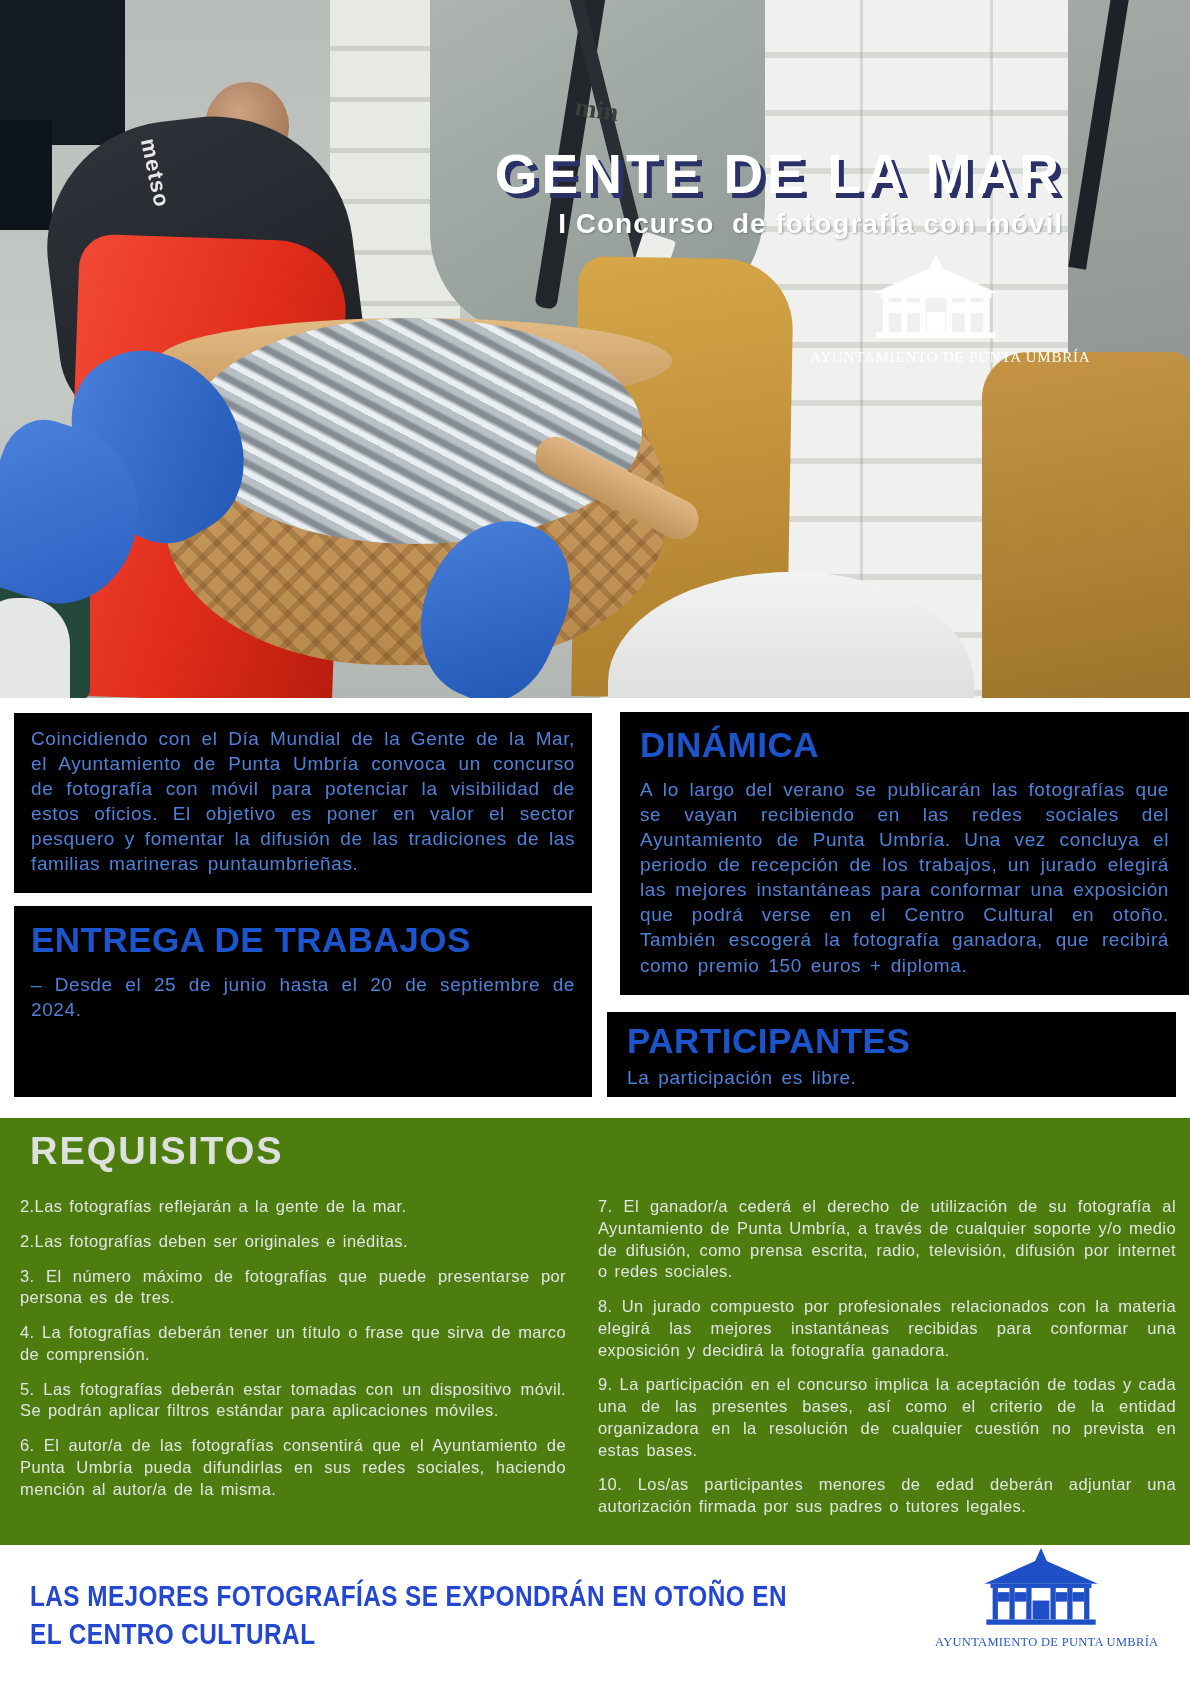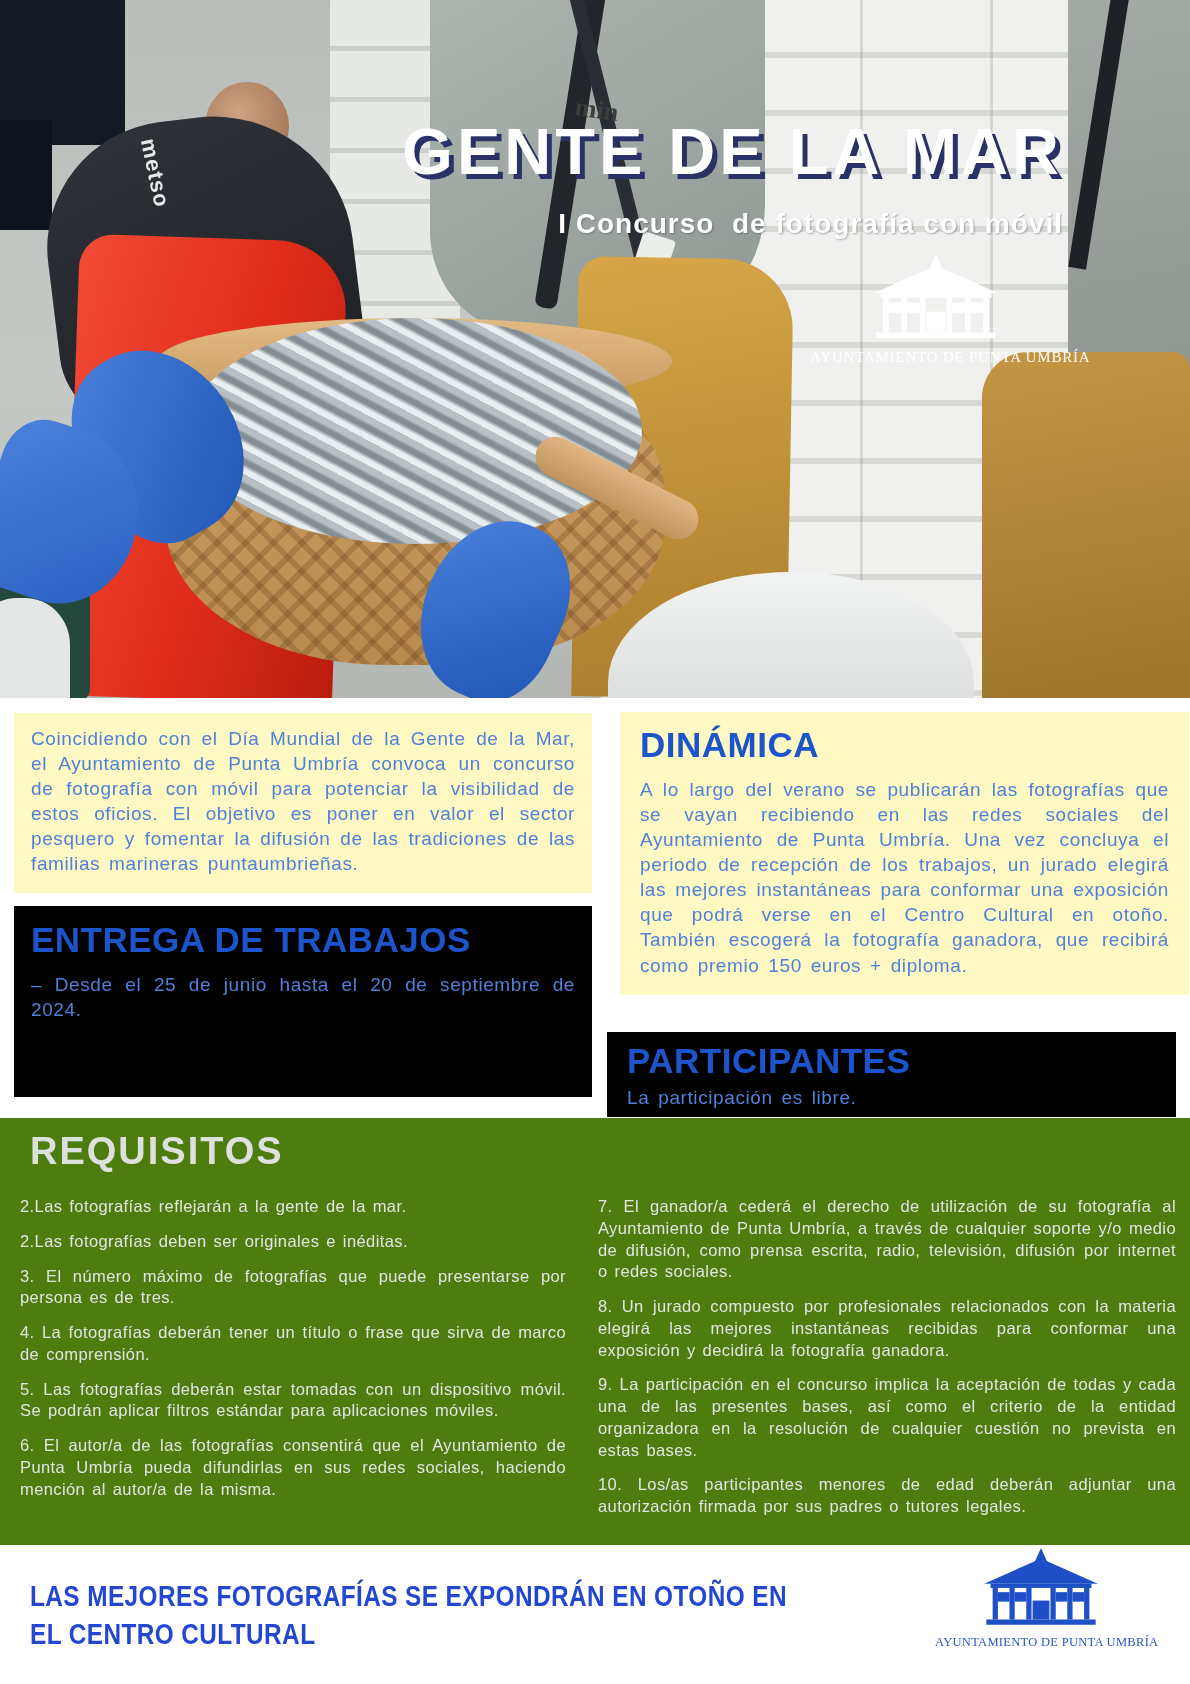--- a/index.html
+++ b/index.html
@@ -57,39 +57,39 @@
         #aab1b6;}
   .ph-handle{left:528px;top:468px;width:178px;height:40px;border-radius:20px;
       background:linear-gradient(180deg,#e0b684,#c0945c);transform:rotate(27deg);}
   .ph-glove-left{left:82px;top:345px;width:155px;height:195px;border-radius:46% 56% 52% 40%;
       background:linear-gradient(140deg,#4a82dd,#1f55b4);transform:rotate(-30deg);}
   .ph-glove-left2{left:-14px;top:428px;width:152px;height:175px;border-radius:30% 60% 52% 30%;
       background:linear-gradient(140deg,#4a82dd,#2a5fc0);transform:rotate(18deg);}
   .ph-glove-right{left:425px;top:518px;width:138px;height:182px;border-radius:52% 46% 40% 52%;
       background:linear-gradient(140deg,#4a82dd,#1f55b4);transform:rotate(24deg);}
 
-  .hero-title{position:absolute;right:127px;top:114px;margin:0;color:#ffffff;
-      font-size:65px;font-weight:bold;letter-spacing:4px;white-space:pre;
+  .hero-title{position:absolute;right:127px;top:142px;margin:0;color:#ffffff;
+      font-size:55px;font-weight:bold;letter-spacing:4px;white-space:pre;
       text-shadow:5px 5px 0 #2a3166;}
   .hero-subtitle{position:absolute;right:127px;top:208px;margin:0;color:#ffffff;
       font-size:28px;font-weight:bold;letter-spacing:1px;white-space:pre;
       text-shadow:1px 1px 2px rgba(40,40,60,.35);}
   .hero-logo{position:absolute;left:810px;top:254px;width:252px;text-align:center;color:#ffffff;}
   .hero-logo svg{display:block;margin:0 auto;}
   .logo-caption{font-family:"Liberation Serif", serif;font-size:15px;letter-spacing:.8px;
       margin-top:5px;white-space:nowrap;}
 
   
   .box{position:absolute;box-sizing:border-box;}
-  .box-light{background:#fef9c3;}
+  .box-light{background:#000000;}
   .box-dark{background:#000000;}
   .box-intro{left:14px;top:713px;width:578px;height:180px;padding:13px 17px;}
   .box-entrega{left:14px;top:906px;width:578px;height:191px;padding:14px 17px;}
   .box-dinamica{left:607px;top:712px;width:569px;height:283px;padding:13px 20px;margin-left:13px;}
-  .box-participantes{left:607px;top:1012px;width:569px;height:85px;padding:9px 20px;margin-top:20px;}
+  .box-participantes{left:607px;top:1012px;width:569px;height:85px;padding:9px 20px;}
 
   .body-text{color:#4f81d8;font-size:19px;line-height:1.32;text-align:justify;
       letter-spacing:.6px;word-spacing:3px;margin:0;}
   .section-heading{color:#1c54cc;font-size:35px;font-weight:bold;margin:0 0 12px 0;
       letter-spacing:.5px;}
   .box-entrega .body-text{margin:0 0 17px 0;}
   .box-participantes .section-heading{margin:0 0 4px 0;}
 
   
   .requisitos{position:absolute;left:0;top:1118px;width:1190px;height:427px;background:#4d7c0f;}

